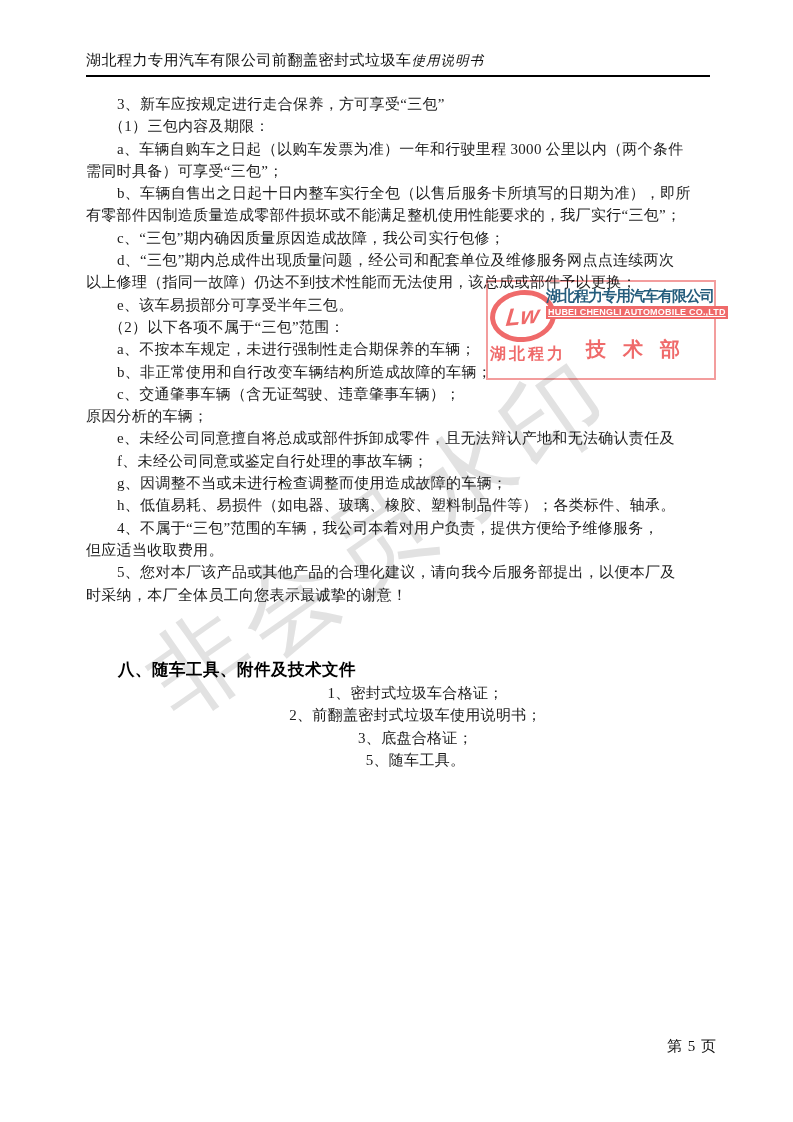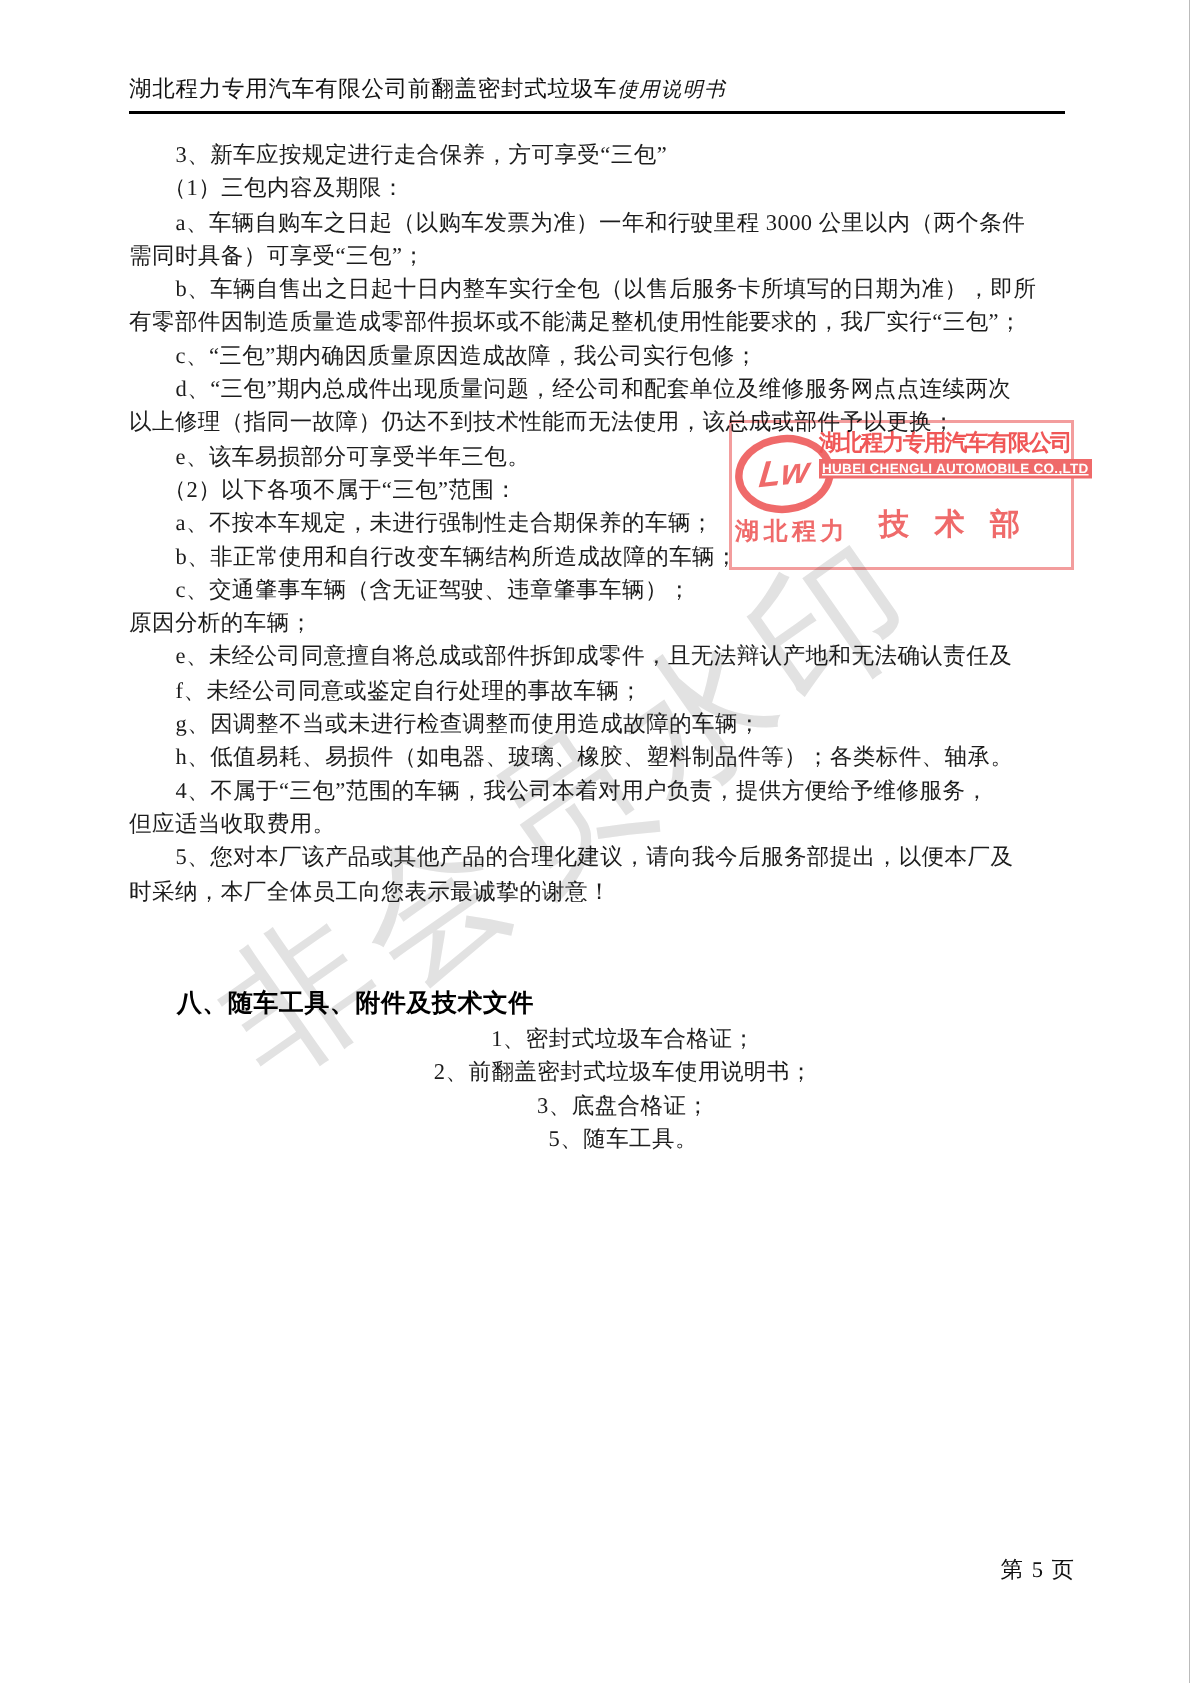--- a/index.html
+++ b/index.html
@@ -65,21 +65,21 @@
     border:5px solid #ee5a5a;border-radius:50%;
     transform:rotate(-6deg);
     display:flex;align-items:center;justify-content:center;
   }
   .logo-mark{
     color:#ee5a5a;font-weight:bold;font-style:italic;
     font-size:24px;line-height:24px;transform:skewX(-12deg);
   }
   .stamp-cn{
     position:absolute;left:58px;top:4px;width:166px;
-    color:#ef4444;font-weight:bold;font-size:15px;line-height:19px;
+    color:#0c4a6e;font-weight:bold;font-size:15px;line-height:19px;
     letter-spacing:-1px;white-space:nowrap;
   }
   .stamp-en{
     position:absolute;left:58px;top:24px;
     background:#ee5a5a;color:#fff;
     font-weight:bold;font-size:9px;line-height:13px;
     letter-spacing:0.2px;padding:0 2px;white-space:nowrap;text-decoration:underline;
   }
   .stamp-sub{
     position:absolute;left:2px;top:62px;

